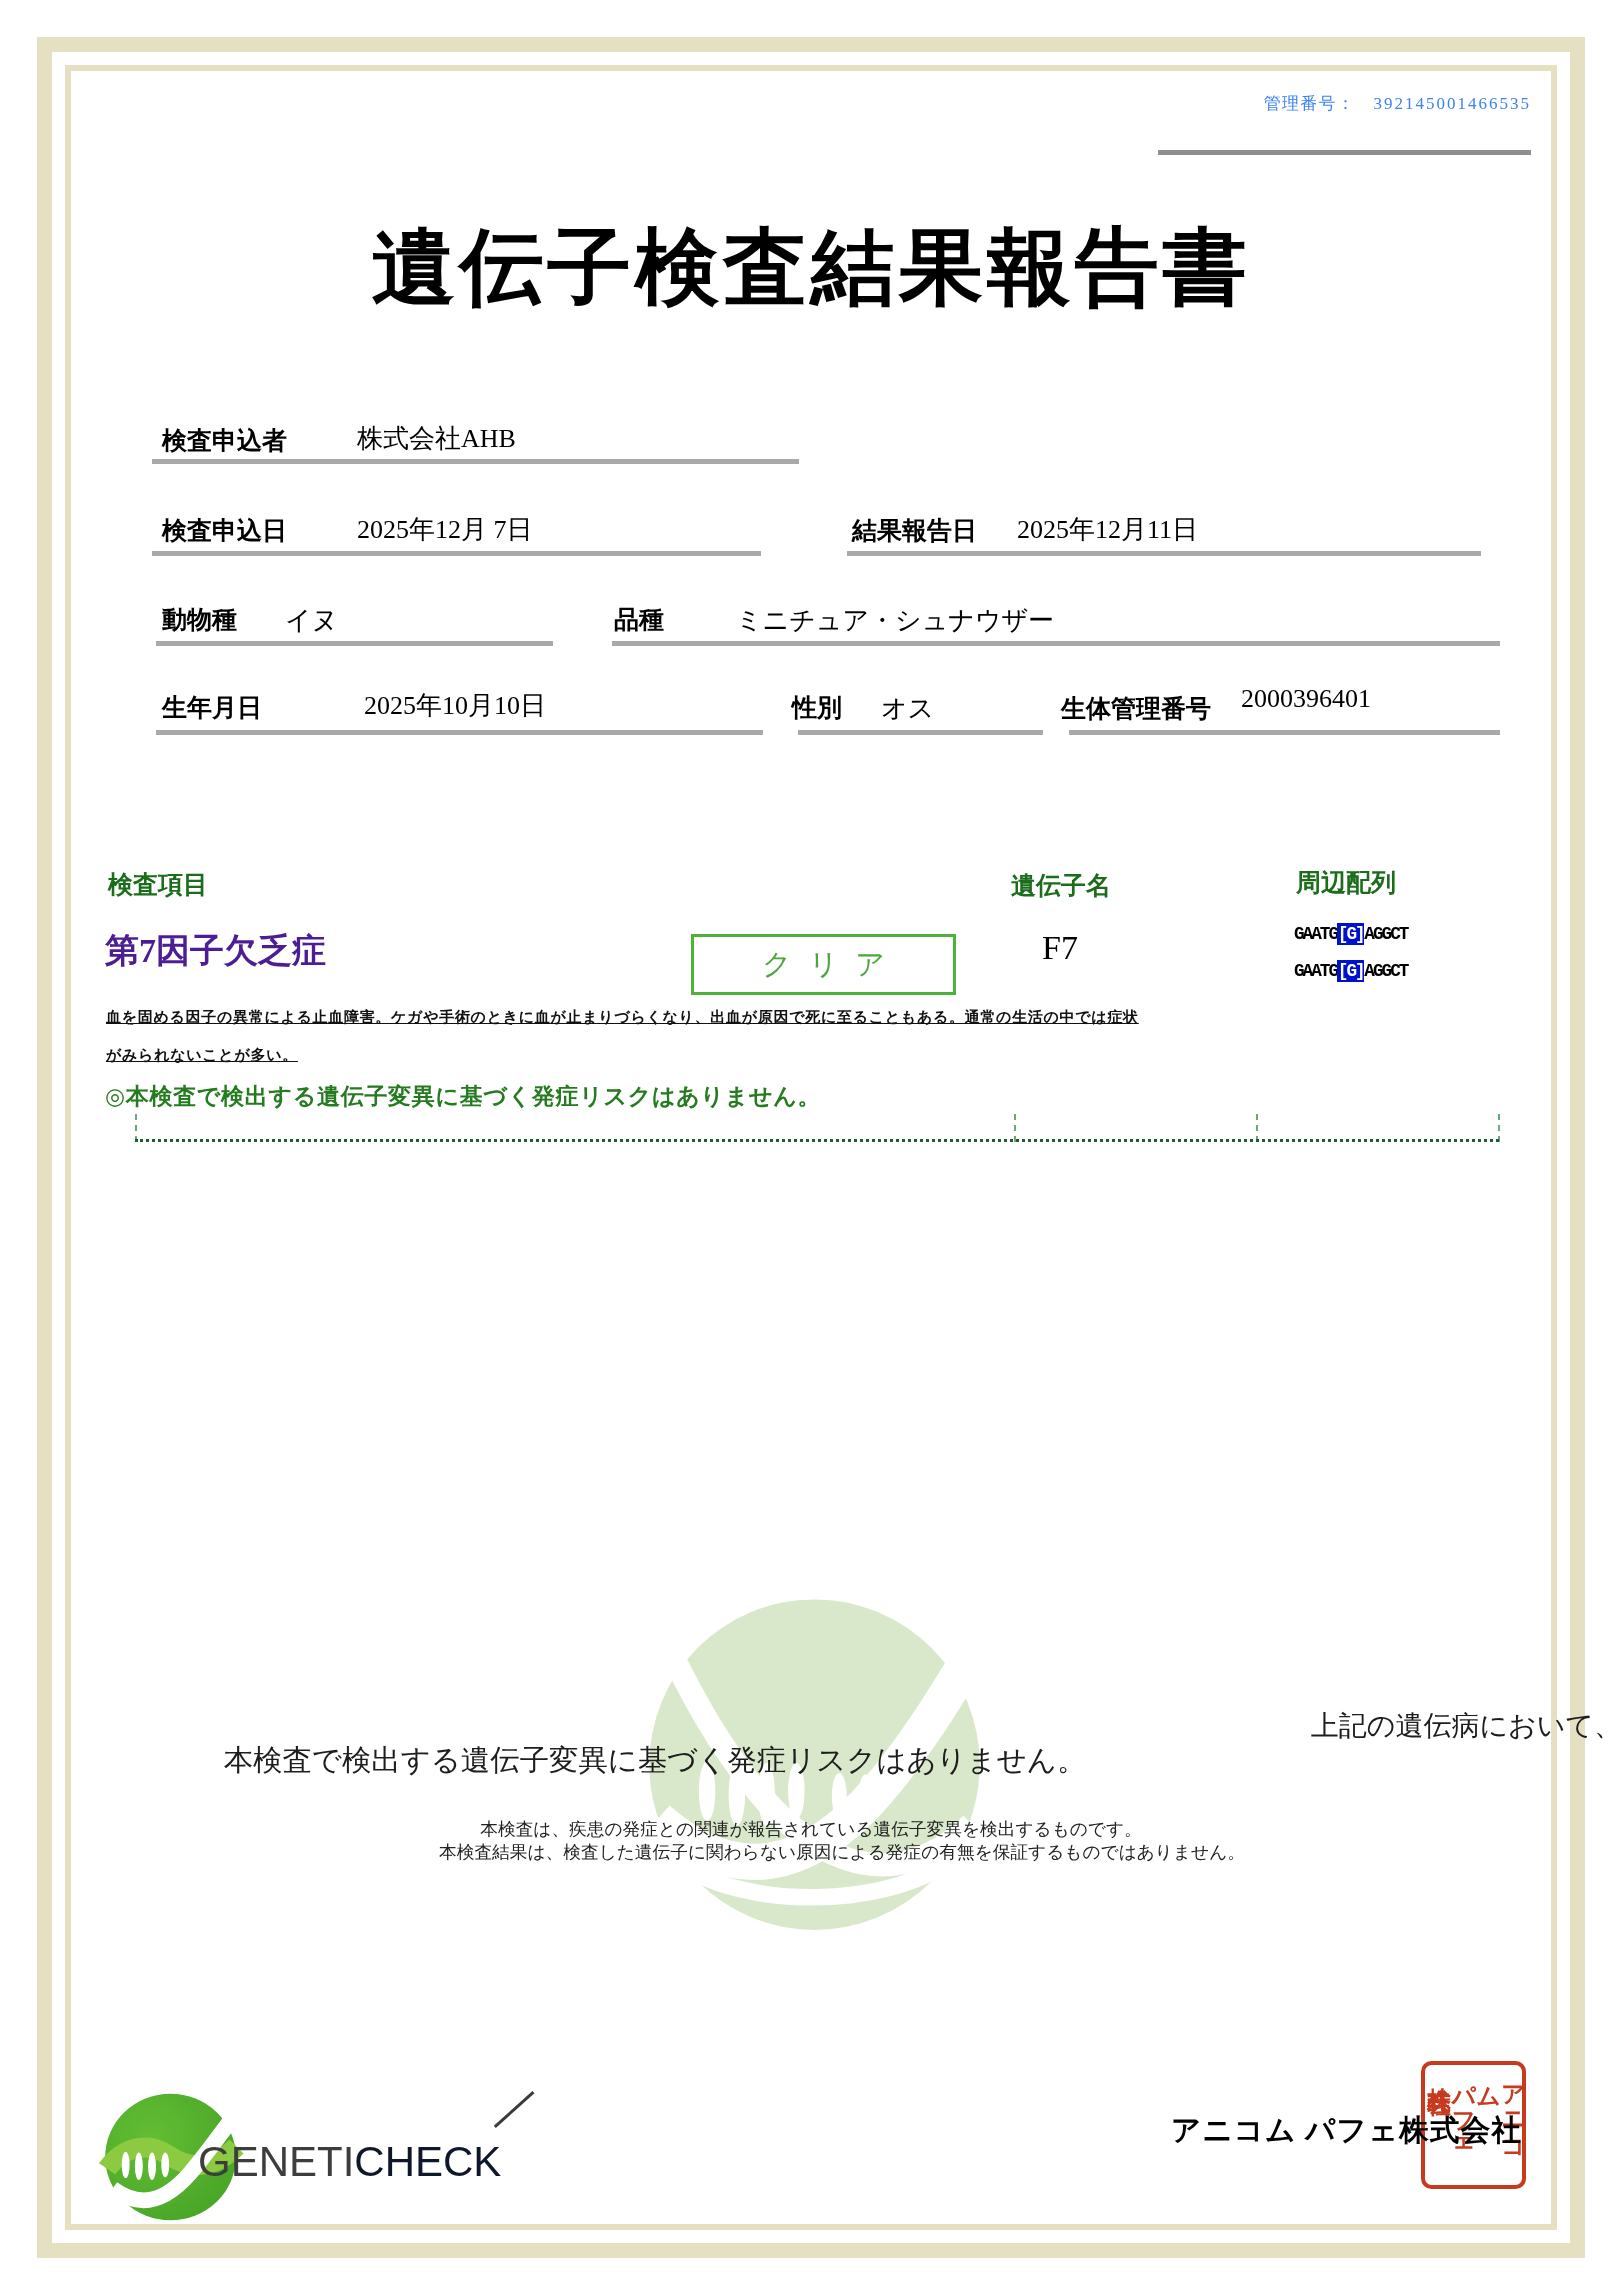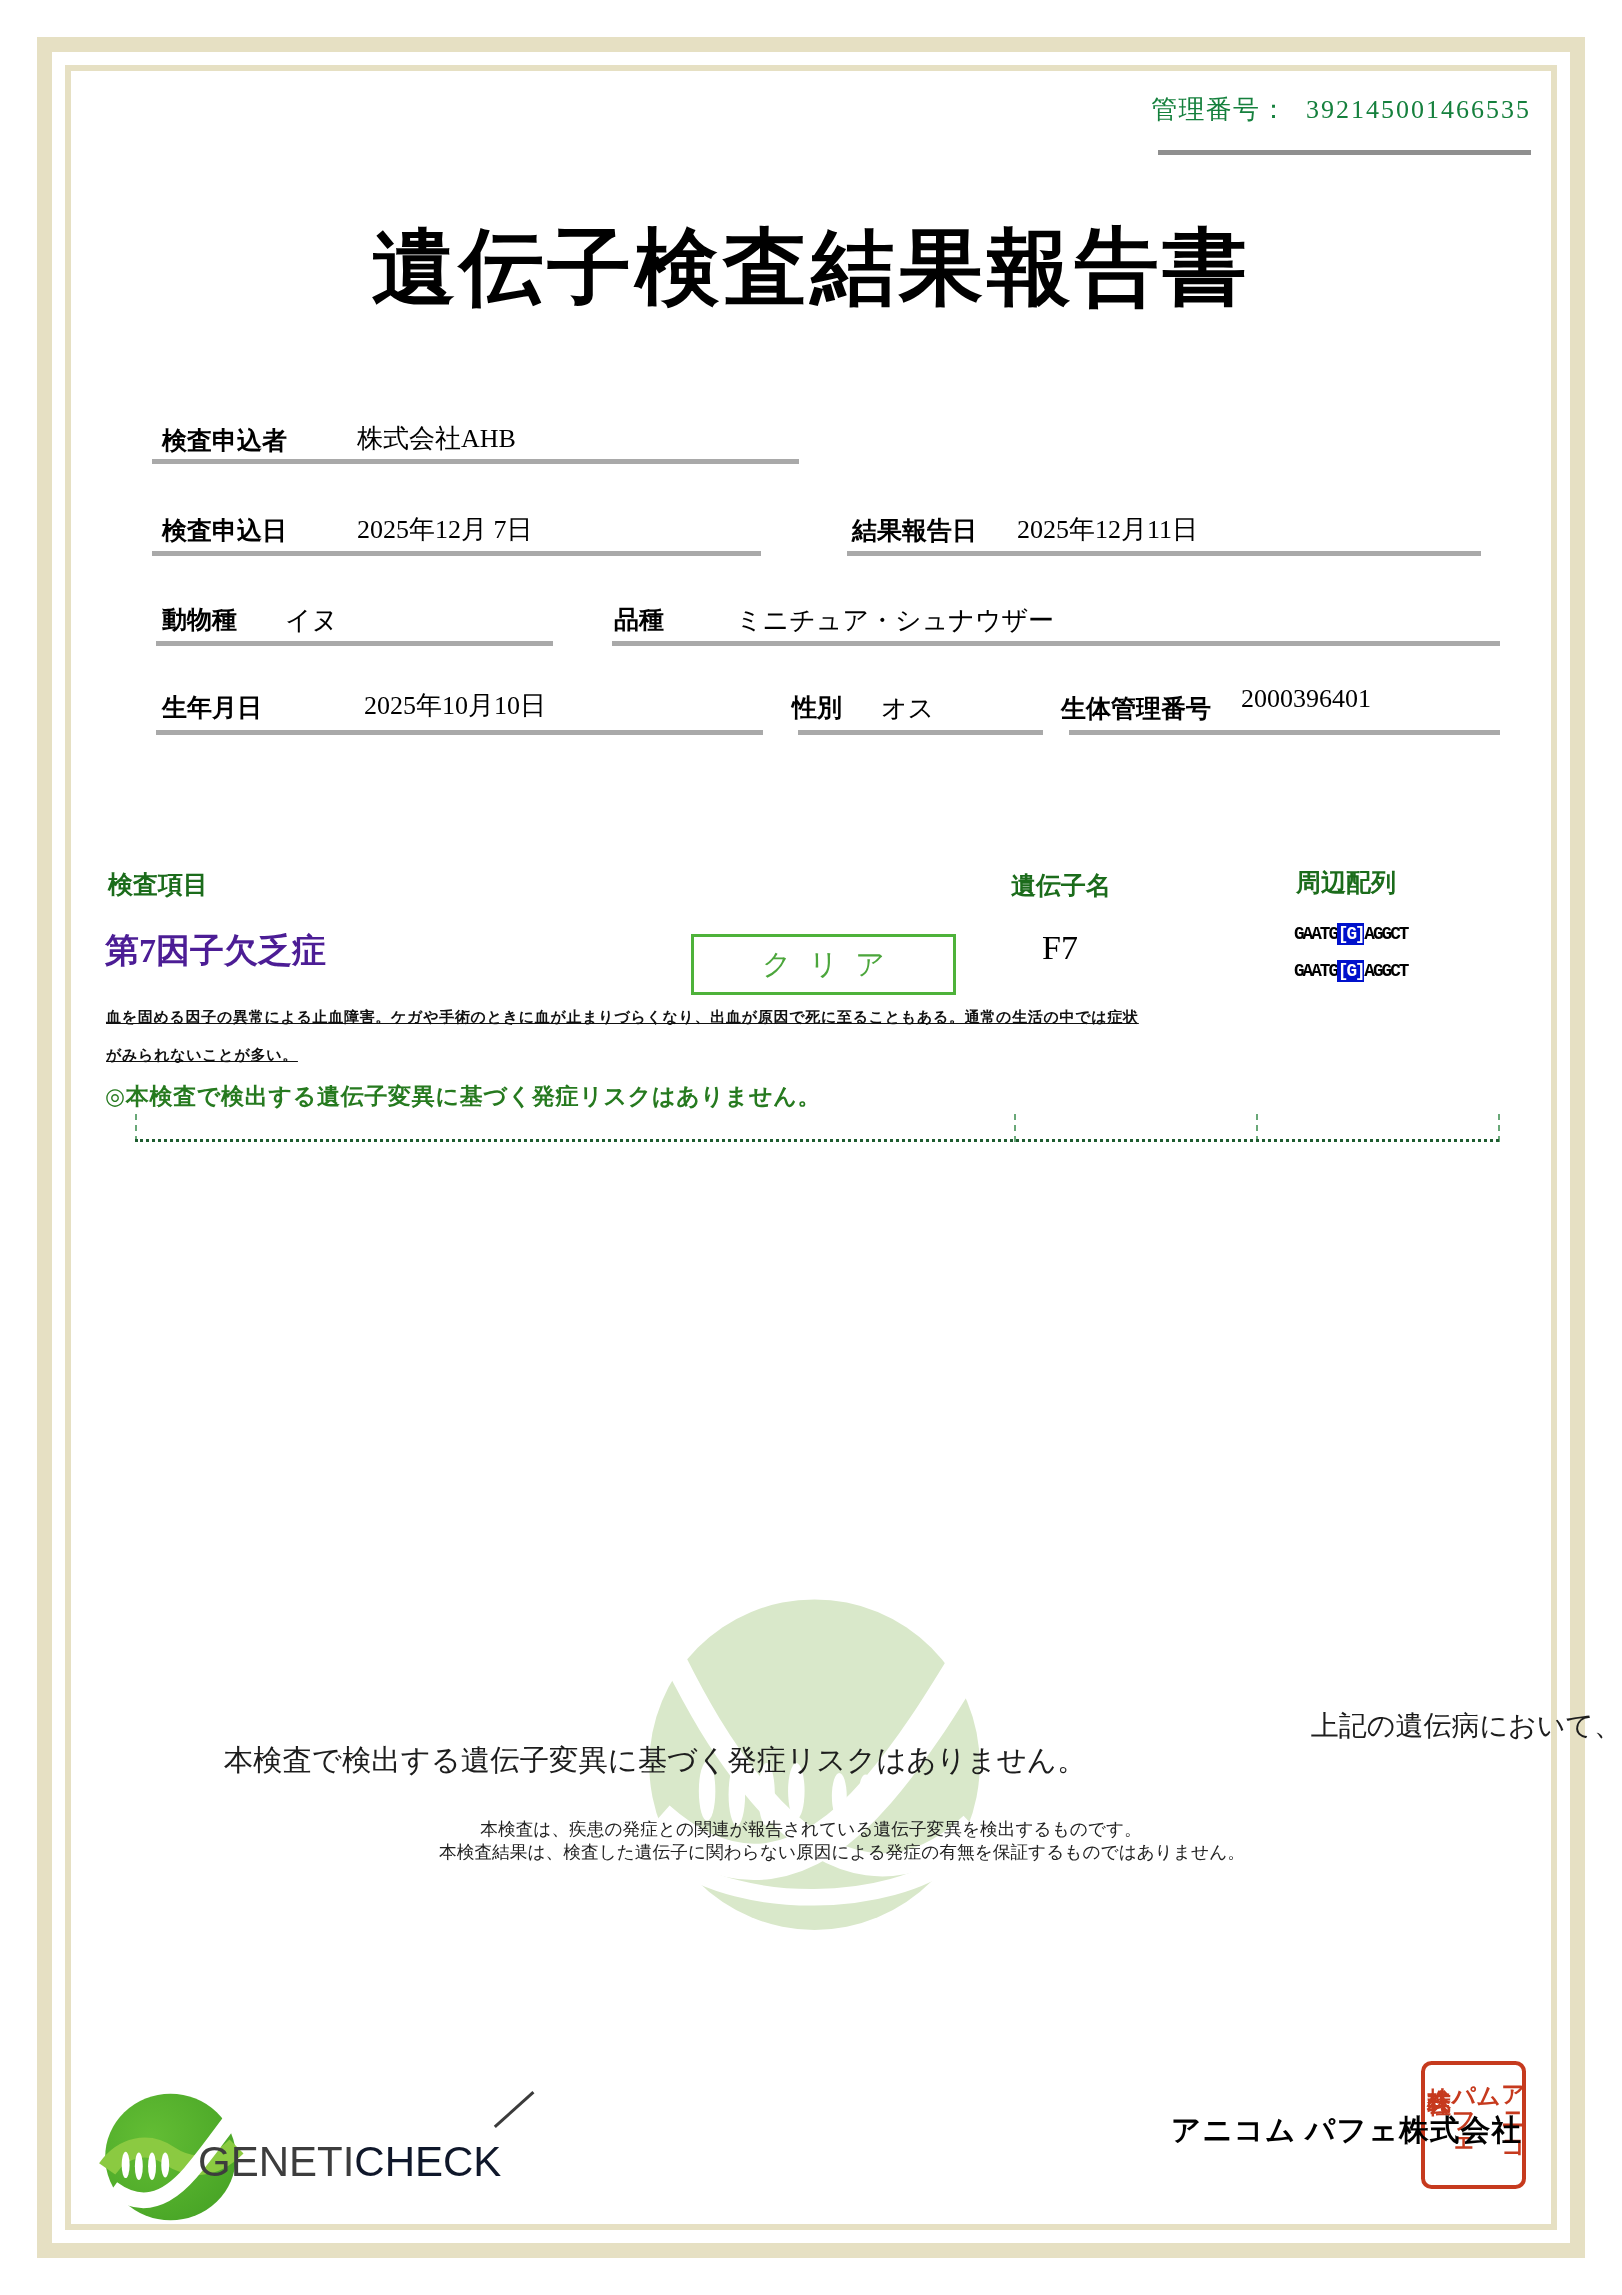--- a/index.html
+++ b/index.html
@@ -3,21 +3,21 @@
 <meta charset="utf-8">
 <style>
   html,body{margin:0;padding:0;background:#ffffff;}
   .page{position:relative;width:1622px;height:2295px;background:#ffffff;overflow:hidden;
         font-family:"Liberation Serif","DejaVu Serif",serif;}
   .frame-outer{position:absolute;left:37px;top:37px;right:37px;bottom:37px;
         border:15.7px solid #e6e0c3;}
   .frame-inner{position:absolute;left:65px;top:65px;right:65px;bottom:65px;
         border:6.5px solid #e6e0c3;}
   .abs{position:absolute;white-space:nowrap;}
-  .admin{font-size:26px;color:#15803d;letter-spacing:1.3px;font-family:"Liberation Serif","DejaVu Serif",serif;}
+  .admin{font-size:17px;color:#3b82f6;letter-spacing:1.3px;font-family:"Liberation Serif","DejaVu Serif",serif;}
   .admin .num{margin-left:18.3px;letter-spacing:2px;}
   .bar{position:absolute;background:#8f8f8f;}
   .title{font-size:84px;font-weight:bold;letter-spacing:3.9px;color:#000;
          width:1622px;text-align:center;margin:0;}
   .lbl{font-size:25px;font-weight:bold;color:#000;}
   .val{font-size:26px;color:#000;}
   .ul{position:absolute;height:4.6px;background:#a9a9a9;}
   .ghead{font-size:25px;font-weight:bold;color:#1b6c1b;}
   .disease{font-size:34px;font-weight:bold;color:#4c1d95;}
   .clear-box{position:absolute;left:691px;top:934px;width:259px;height:55px;

